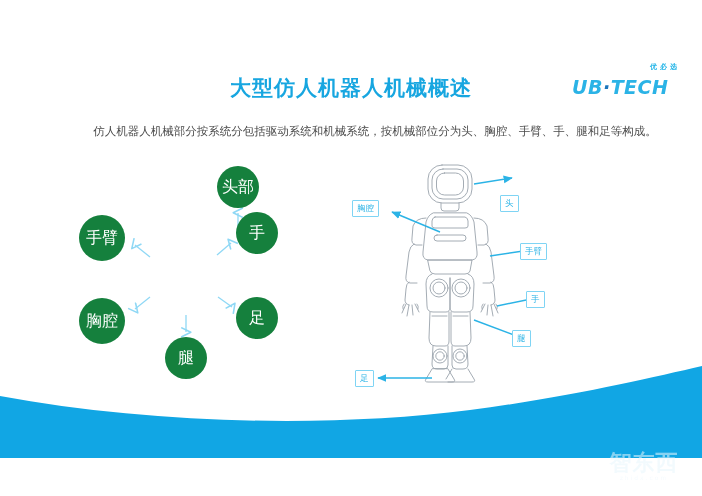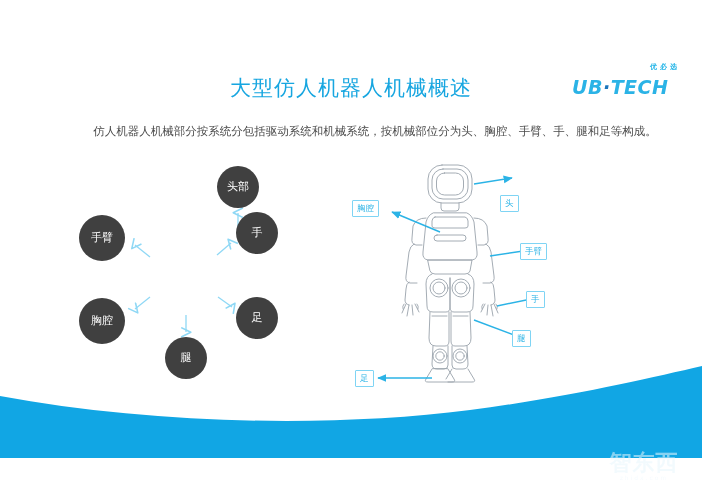--- a/index.html
+++ b/index.html
@@ -23,21 +23,21 @@
     overflow: hidden;
   }
 
   
   .slide-title {
     position: absolute;
     left: 0; top: 74px;
     width: 702px;
     text-align: center;
     font-size: 21px;
-    font-weight: normal;
+    font-weight: bold;
     color: #17a6e0;
     letter-spacing: 1px;
     white-space: nowrap;
   }
   .logo {
     position: absolute;
     right: 18px;
     top: 62px;
     width: 112px;
     height: 42px;
@@ -73,26 +73,26 @@
     color: #4a4a4a;
     white-space: nowrap;
     margin-left: 24px;
   }
 
   
   .radial { position: absolute; left: 55px; top: 155px; width: 265px; height: 230px; }
   .node {
     position: absolute;
     border-radius: 50%;
-    background: #404040;
+    background: #15803d;
     color: #ffffff;
     display: flex;
     align-items: center;
     justify-content: center;
-    font-size: 11px;
+    font-size: 16px;
     line-height: 1.15;
     text-align: center;
   }
   .node.center {
     background: #e6187f;
     font-size: 11.5px;
     font-weight: bold;
     width: 74px; height: 74px;
     left: 96px; top: 78px;
     z-index: 3;

